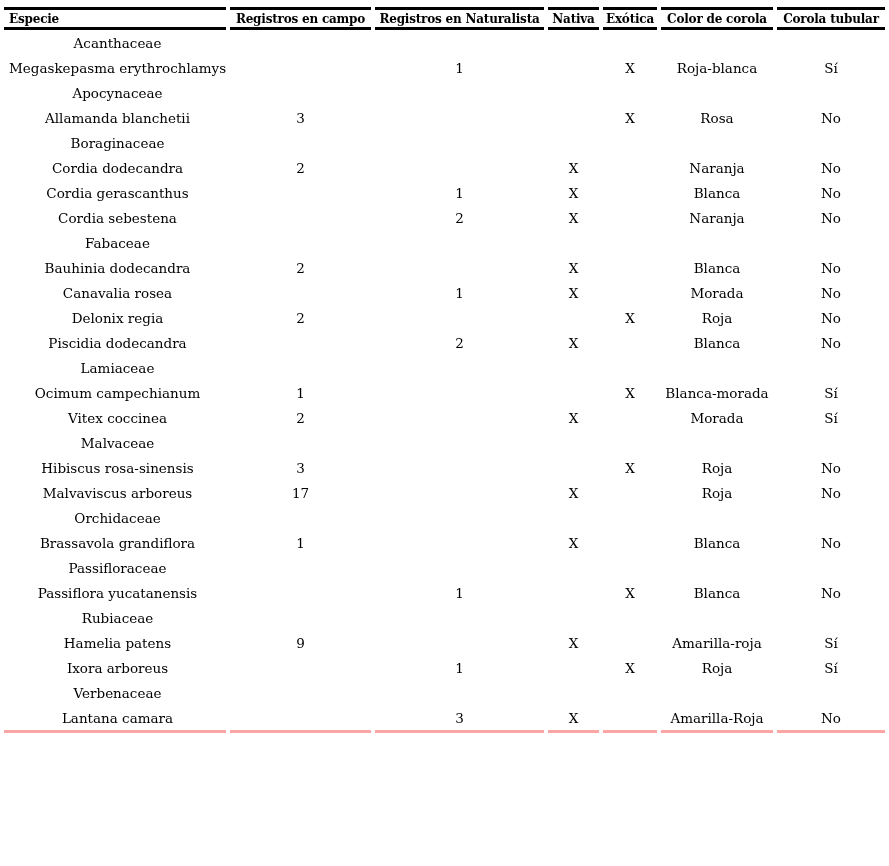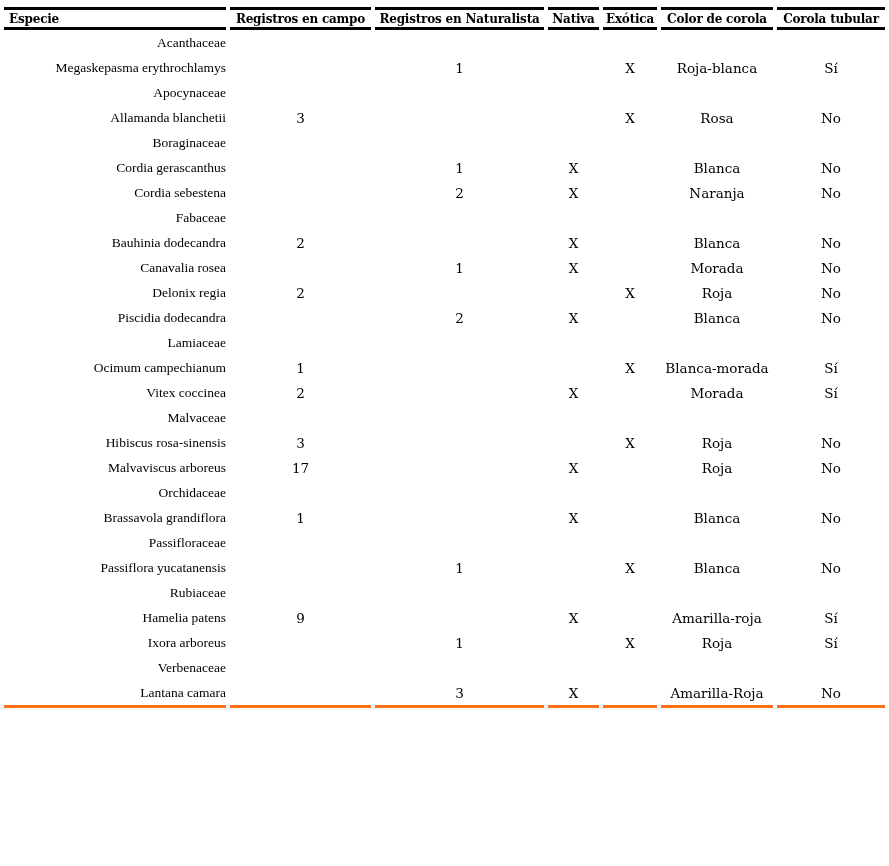--- a/index.html
+++ b/index.html
@@ -46,24 +46,24 @@
 
   td {
     font-size: 13.5px;
     height: 25px;
     padding: 0;
     text-align: center;
     vertical-align: middle;
     white-space: nowrap;
     overflow: visible;
   }
-  td.c-left { text-align: right; padding-left: 5px; font-family: Liberation Serif, serif; }
+  td.c-left { text-align: center; padding-left: 5px; }
 
   tbody tr:last-child td {
-    border-bottom: 3px solid #f97316;
+    border-bottom: 3px solid #fca5a5;
     margin-top: 18px;
   }
 </style>
 </head>
 <body>
 
 <table class="species-table">
   <colgroup>
     <col class="c1">
       <col class="c2">
@@ -124,20 +124,29 @@
       <tr>
         <td class="c-left">Boraginaceae</td>
         <td></td>
         <td></td>
         <td></td>
         <td></td>
         <td></td>
         <td></td>
       </tr>
       <tr>
+        <td class="c-left">Cordia dodecandra</td>
+        <td>2</td>
+        <td></td>
+        <td>X</td>
+        <td></td>
+        <td>Naranja</td>
+        <td>No</td>
+      </tr>
+      <tr>
         <td class="c-left">Cordia gerascanthus</td>
         <td></td>
         <td>1</td>
         <td>X</td>
         <td></td>
         <td>Blanca</td>
         <td>No</td>
       </tr>
       <tr>
         <td class="c-left">Cordia sebestena</td>

